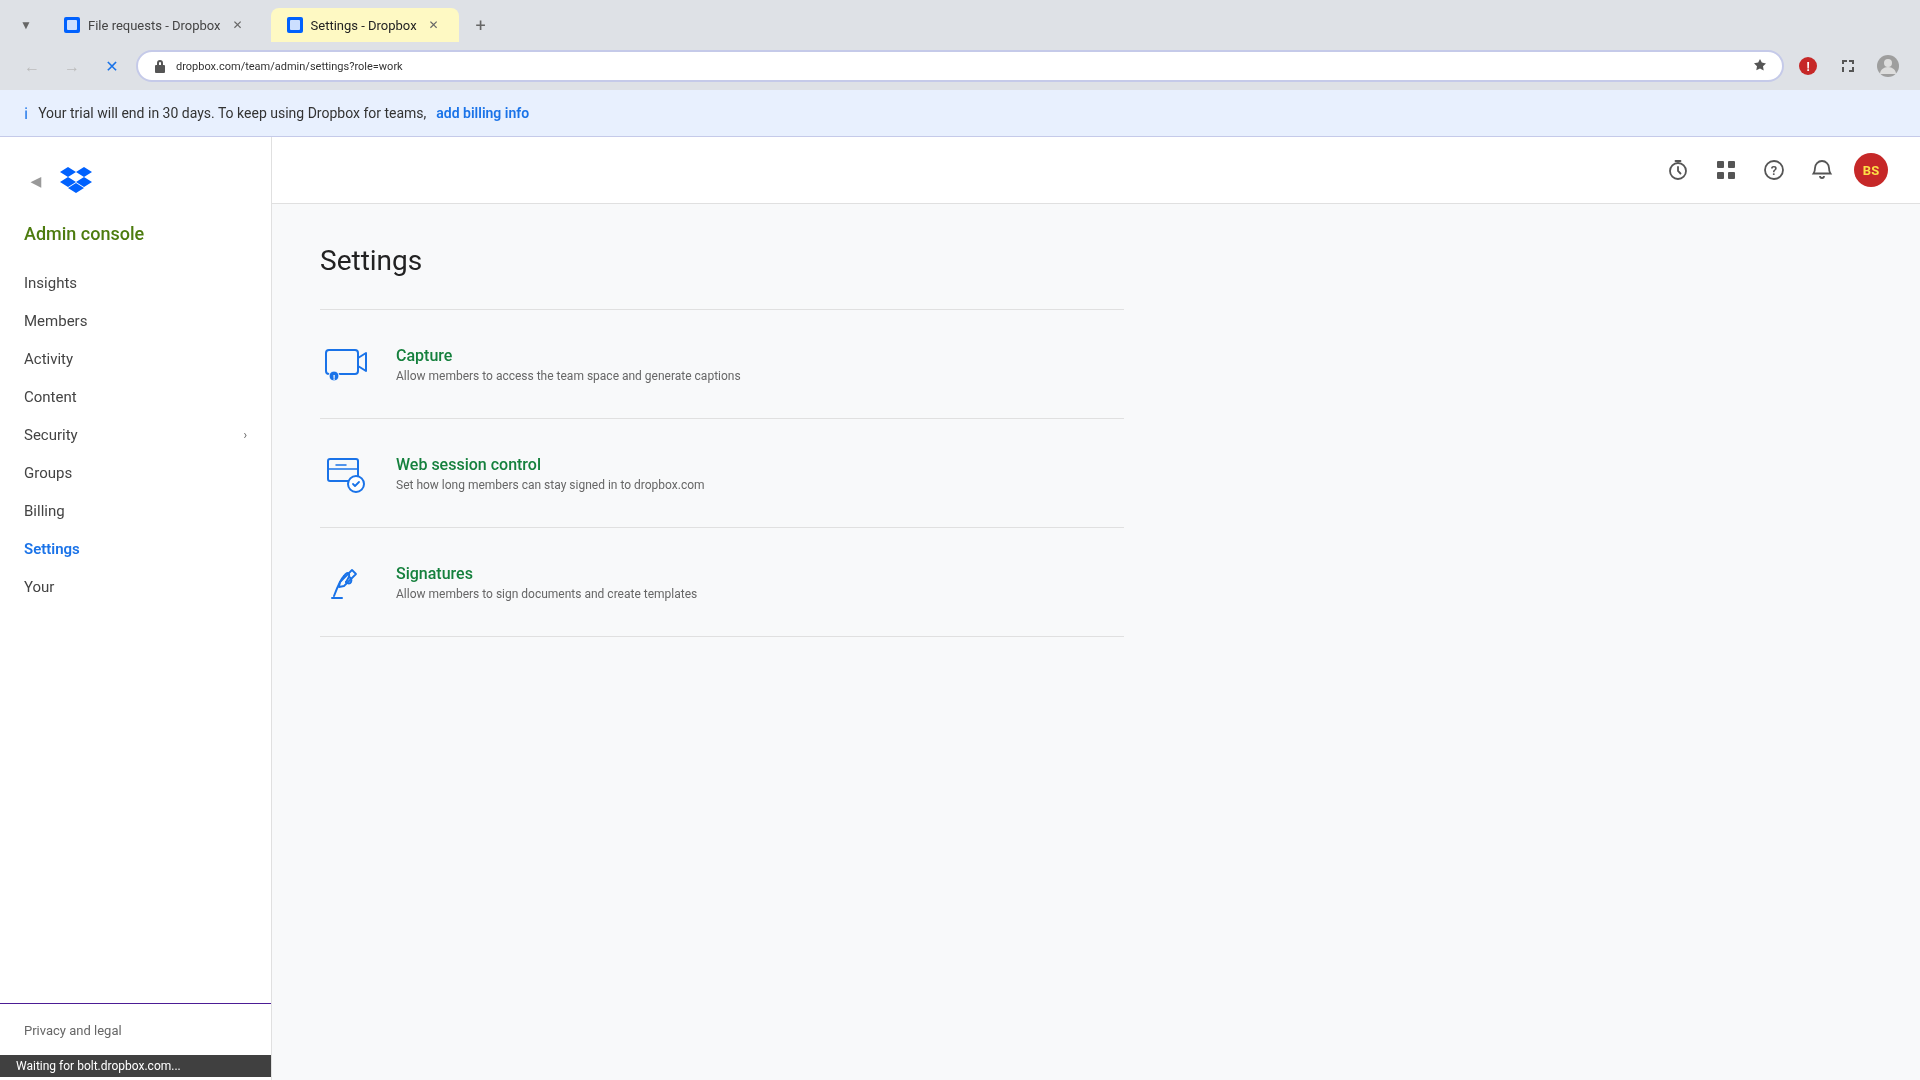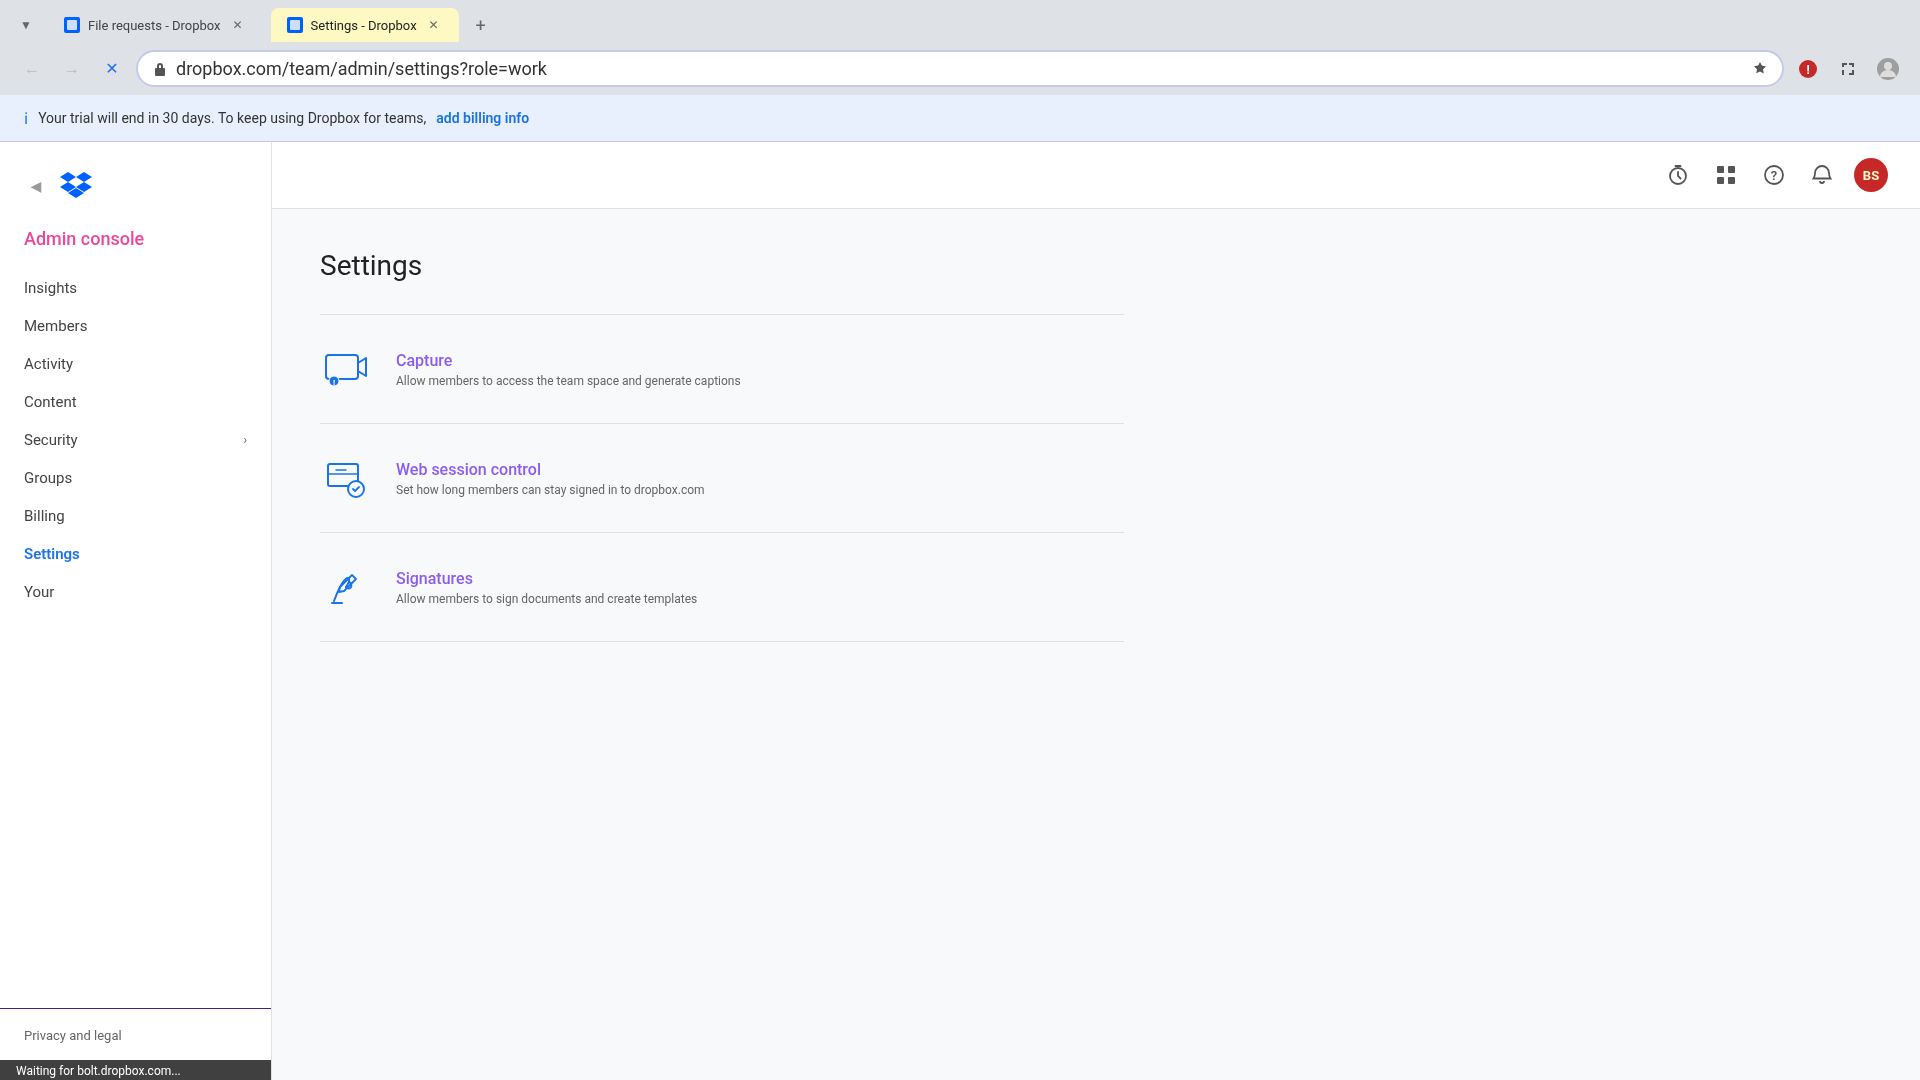--- a/index.html
+++ b/index.html
@@ -13,64 +13,64 @@
     .tab-favicon { width: 16px; height: 16px; background: #0061fe; border-radius: 2px; display: flex; align-items: center; justify-content: center; }
     .tab-close { width: 18px; height: 18px; display: flex; align-items: center; justify-content: center; border-radius: 50%; cursor: pointer; font-size: 12px; color: #666; }
     .new-tab-btn { width: 28px; height: 28px; display: flex; align-items: center; justify-content: center; border-radius: 50%; cursor: pointer; font-size: 18px; color: #666; }
     .tab-arrow { width: 28px; height: 28px; display: flex; align-items: center; justify-content: center; border-radius: 50%; font-size: 12px; color: #666; cursor: pointer; }
 
     .nav-bar { display: flex; align-items: center; padding: 8px 16px; gap: 8px; background: #dee1e6; }
     .nav-btn { width: 32px; height: 32px; display: flex; align-items: center; justify-content: center; border-radius: 50%; cursor: pointer; color: #666; font-size: 16px; }
     .nav-btn.disabled { color: #bbb; cursor: default; }
     .nav-btn.loading { color: #1a73e8; }
     .address-bar { flex: 1; display: flex; align-items: center; background: #fff; border-radius: 20px; padding: 6px 14px; gap: 8px; font-size: 14px; color: #333; border: 2px solid #c5cae9; }
-    .address-text { flex: 1; font-size: 18px; color: #333; }
+    .address-text { flex: 1; font-size: 11px; color: #333; }
     .nav-icons { display: flex; align-items: center; gap: 8px; }
     .nav-icon-btn { width: 32px; height: 32px; display: flex; align-items: center; justify-content: center; border-radius: 50%; cursor: pointer; color: #555; font-size: 18px; }
 
     
     .info-banner { background: #e8f0fe; padding: 12px 24px; font-size: 14px; color: #333; display: flex; align-items: center; gap: 10px; border-bottom: 1px solid #c5cae9; }
     .info-icon { color: #1a73e8; font-size: 16px; }
     .info-link { color: #1a73e8; font-weight: 600; cursor: pointer; text-decoration: none; }
 
     
     .app-layout { display: flex; height: calc(1080px - 120px); }
 
     
     .sidebar { width: 272px; background: #fff; border-right: 1px solid #e0e0e0; display: flex; flex-direction: column; padding: 20px 0; flex-shrink: 0; }
     .sidebar-logo { padding: 10px 24px 20px; }
     .dropbox-logo { display: flex; align-items: center; gap: 8px; cursor: pointer; }
     .logo-back-btn { width: 24px; height: 24px; display: flex; align-items: center; justify-content: center; color: #999; font-size: 14px; cursor: pointer; margin-right: 4px; }
     
-    .admin-console-label { padding: 8px 24px 20px; font-size: 18px; font-weight: 500; color: #ec4899; }
+    .admin-console-label { padding: 8px 24px 20px; font-size: 18px; font-weight: 500; color: #4d7c0f; }
     
     .sidebar-nav { flex: 1; }
     .nav-item { display: flex; align-items: center; padding: 10px 24px; font-size: 15px; color: #444; cursor: pointer; border-radius: 0; transition: background 0.15s; justify-content: space-between; }
     .nav-item.active { color: #1a73e8; font-weight: 600; }
     .nav-item-left { display: flex; align-items: center; gap: 10px; }
     .nav-chevron { font-size: 12px; color: #666; }
 
     .sidebar-footer { padding: 16px 24px; border-top: 1px solid #4c1d95; margin-top: auto; }
     .footer-link { font-size: 13px; color: #666; cursor: pointer; }
     .status-bar { background: #404040; color: white; font-size: 12px; padding: 4px 16px; }
 
     
     .main-content { flex: 1; background: #f8f9fa; overflow-y: auto; }
     .main-header { display: flex; align-items: center; justify-content: flex-end; padding: 16px 32px; background: #fff; border-bottom: 1px solid #e0e0e0; gap: 16px; }
     .header-icon { width: 32px; height: 32px; display: flex; align-items: center; justify-content: center; color: #555; cursor: pointer; font-size: 18px; }
-    .avatar { width: 34px; height: 34px; border-radius: 50%; background: #c62828; color: #fef9c3; display: flex; align-items: center; justify-content: center; font-size: 13px; font-weight: 700; cursor: pointer; }
+    .avatar { width: 34px; height: 34px; border-radius: 50%; background: #c62828; color: #fde047; display: flex; align-items: center; justify-content: center; font-size: 13px; font-weight: 700; cursor: pointer; }
 
     .content-area { padding: 40px 48px; max-width: 900px; }
     .page-title { font-size: 28px; font-weight: 400; color: #222; margin-bottom: 32px; }
     .settings-divider { border: none; border-top: 1px solid #e0e0e0; margin: 0; }
 
     .settings-item { display: flex; align-items: center; padding: 28px 0; gap: 24px; border-bottom: 1px solid #e0e0e0; }
     .settings-icon { width: 52px; height: 52px; display: flex; align-items: center; justify-content: center; flex-shrink: 0; }
     .settings-text { flex: 1; }
-    .settings-item-title { font-size: 16px; font-weight: 500; color: #8b5cf6; margin-bottom: 4px; }
+    .settings-item-title { font-size: 16px; font-weight: 500; color: #15803d; margin-bottom: 4px; }
     .settings-item-desc { font-size: 12px; color: #666; }
 
     
     .icon-capture svg, .icon-web-session svg, .icon-signatures svg { width: 44px; height: 44px; }
   </style>
 </head>
 <body>
 
 <div class="browser-chrome">
   <div class="title-bar">

